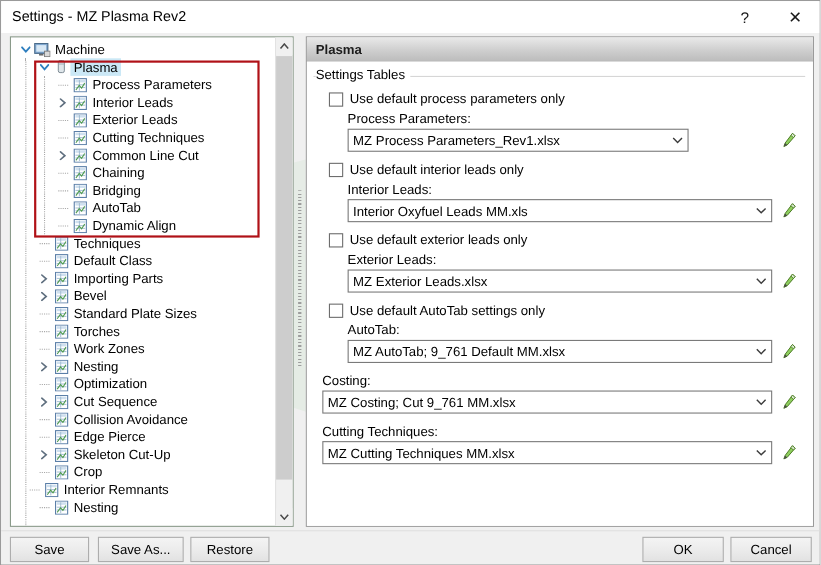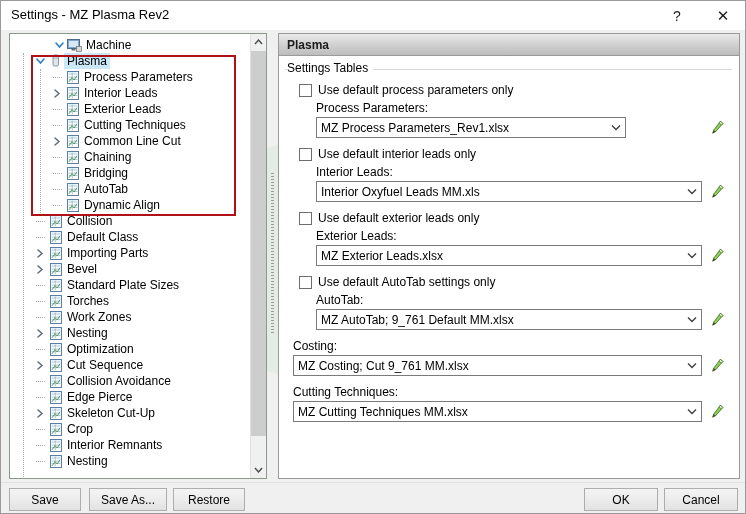--- a/index.html
+++ b/index.html
@@ -335,21 +335,21 @@
 
   <div class="content">
 
     <svg class="watermark" viewBox="0 0 175 260">
       <polygon points="10,40 120,10 175,130 120,250 10,215 55,130" fill="#cfe3cf"></polygon>
     </svg>
 
     <div class="tree-panel">
       <div class="tree-scroll">
         <div class="tree-list" id="tree-list">
-            <div class="tnode" style="padding-left: 6px; margin-left: 36px;">
+            <div class="tnode" style="padding-left: 6px;">
               <span class="twist">
                 <svg width="9" height="8" viewBox="0 0 9 8">
                   <path d="M1 2 L4.5 6 L8 2" fill="none" stroke="#2f7fbf" stroke-width="1.6" stroke-linecap="round"></path>
                 </svg>
               </span>
               <span class="ticon">
                 <svg width="15" height="13" viewBox="0 0 15 13">
                   <rect x="0.5" y="0.5" width="12" height="9" fill="#7fa7cf" stroke="#4a6b8a"></rect>
                   <rect x="2" y="2" width="9" height="6" fill="#d8e8f5"></rect>
                   <rect x="4.5" y="10" width="4" height="1.5" fill="#6b6b6b"></rect>
@@ -511,21 +511,21 @@
               <span class="ticon">
                 <svg width="14" height="13" viewBox="0 0 14 13">
                   <rect x="1.5" y="0.5" width="11" height="12" fill="#ffffff" stroke="#5b7fa8"></rect>
                   <rect x="2.6" y="1.6" width="8.8" height="2.3" fill="#cfe0ef"></rect>
                   <line x1="2.6" y1="6.1" x2="11.4" y2="6.1" stroke="#9bb6cd" stroke-width="0.8"></line>
                   <line x1="2.6" y1="8.6" x2="11.4" y2="8.6" stroke="#9bb6cd" stroke-width="0.8"></line>
                   <line x1="6.2" y1="1.6" x2="6.2" y2="11.4" stroke="#9bb6cd" stroke-width="0.8"></line>
                   <path d="M3 10.8 L6 6.6 L8.2 9 L11 4.6" fill="none" stroke="#4f9b4f" stroke-width="1"></path>
                 </svg>
               </span>
-              <span class="tnode-label">Collision</span>
+              <span class="tnode-label">Techniques</span>
             </div>
             <div class="tnode" style="padding-left: 23px;">
               <span class="dotline"></span>
               <span class="ticon">
                 <svg width="14" height="13" viewBox="0 0 14 13">
                   <rect x="1.5" y="0.5" width="11" height="12" fill="#ffffff" stroke="#5b7fa8"></rect>
                   <rect x="2.6" y="1.6" width="8.8" height="2.3" fill="#cfe0ef"></rect>
                   <line x1="2.6" y1="6.1" x2="11.4" y2="6.1" stroke="#9bb6cd" stroke-width="0.8"></line>
                   <line x1="2.6" y1="8.6" x2="11.4" y2="8.6" stroke="#9bb6cd" stroke-width="0.8"></line>
                   <line x1="6.2" y1="1.6" x2="6.2" y2="11.4" stroke="#9bb6cd" stroke-width="0.8"></line>
@@ -715,21 +715,21 @@
                   <rect x="1.5" y="0.5" width="11" height="12" fill="#ffffff" stroke="#5b7fa8"></rect>
                   <rect x="2.6" y="1.6" width="8.8" height="2.3" fill="#cfe0ef"></rect>
                   <line x1="2.6" y1="6.1" x2="11.4" y2="6.1" stroke="#9bb6cd" stroke-width="0.8"></line>
                   <line x1="2.6" y1="8.6" x2="11.4" y2="8.6" stroke="#9bb6cd" stroke-width="0.8"></line>
                   <line x1="6.2" y1="1.6" x2="6.2" y2="11.4" stroke="#9bb6cd" stroke-width="0.8"></line>
                   <path d="M3 10.8 L6 6.6 L8.2 9 L11 4.6" fill="none" stroke="#4f9b4f" stroke-width="1"></path>
                 </svg>
               </span>
               <span class="tnode-label">Crop</span>
             </div>
-            <div class="tnode" style="padding-left: 23px;">
+            <div class="tnode" style="padding-left: 14px;">
               <span class="dotline"></span>
               <span class="ticon">
                 <svg width="14" height="13" viewBox="0 0 14 13">
                   <rect x="1.5" y="0.5" width="11" height="12" fill="#ffffff" stroke="#5b7fa8"></rect>
                   <rect x="2.6" y="1.6" width="8.8" height="2.3" fill="#cfe0ef"></rect>
                   <line x1="2.6" y1="6.1" x2="11.4" y2="6.1" stroke="#9bb6cd" stroke-width="0.8"></line>
                   <line x1="2.6" y1="8.6" x2="11.4" y2="8.6" stroke="#9bb6cd" stroke-width="0.8"></line>
                   <line x1="6.2" y1="1.6" x2="6.2" y2="11.4" stroke="#9bb6cd" stroke-width="0.8"></line>
                   <path d="M3 10.8 L6 6.6 L8.2 9 L11 4.6" fill="none" stroke="#4f9b4f" stroke-width="1"></path>
                 </svg>

